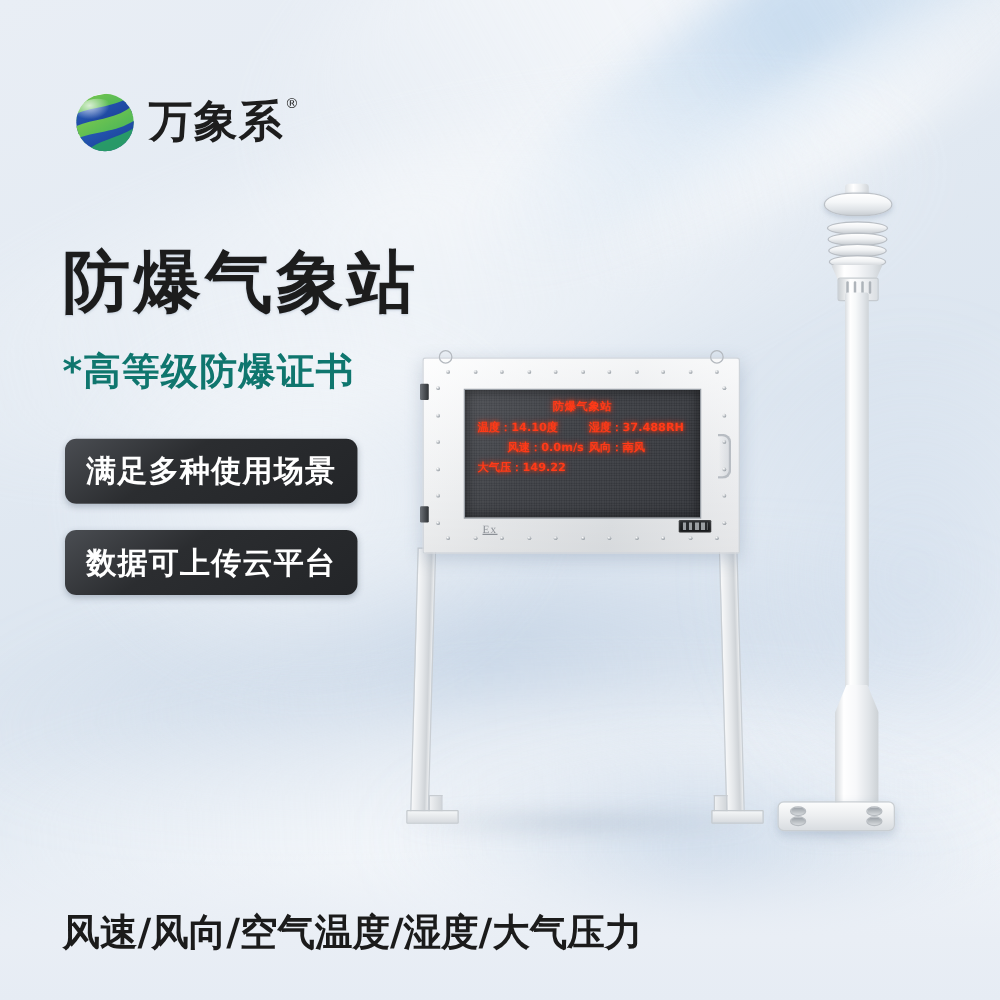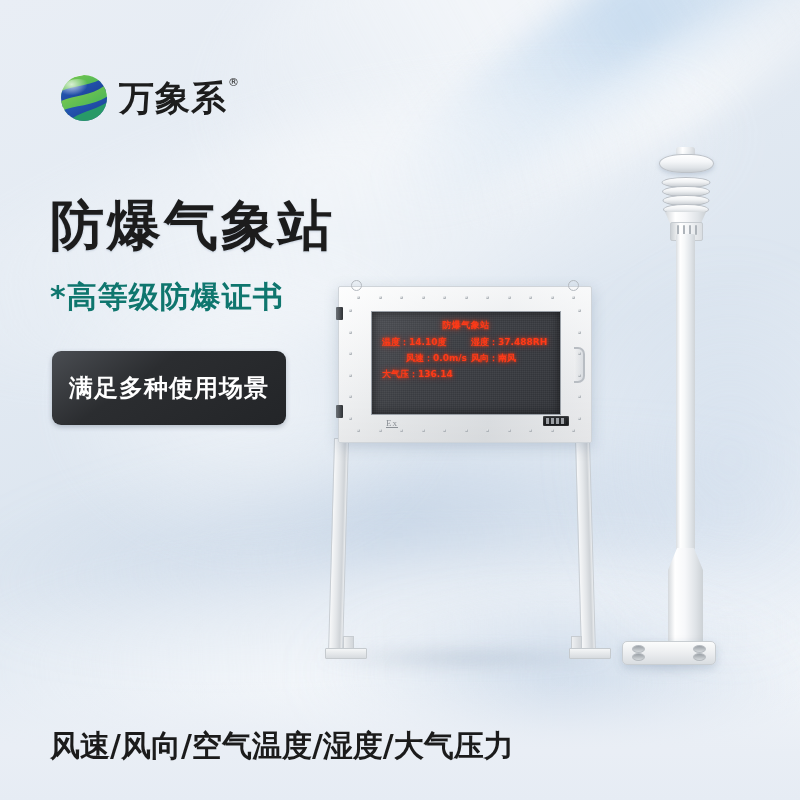--- a/index.html
+++ b/index.html
@@ -54,21 +54,21 @@
   .logo-r{position:absolute;top:-4px;right:-13px;font-size:11px;font-weight:normal;color:#2a2a2a;}
 
   
   .headline{position:absolute;left:50px;top:190px;font-size:54px;font-weight:bold;color:#1c1c1c;
     letter-spacing:3px;font-family:"DejaVu Sans","Liberation Sans",sans-serif;
     text-shadow:0 1px 2px rgba(120,140,165,.35);}
   .subhead{position:absolute;left:50px;top:277px;font-size:30px;font-weight:bold;color:#0f766e;
     letter-spacing:1px;font-family:"DejaVu Sans","Liberation Sans",sans-serif;}
 
   
-  .pill{position:absolute;left:52px;height:44px;padding:15px 17px;border-radius:9px;
+  .pill{position:absolute;left:52px;height:44px;padding:4px 17px;border-radius:9px;
     display:flex;align-items:center;color:#fff;font-size:24px;font-weight:bold;letter-spacing:1px;
     font-family:"DejaVu Sans","Liberation Sans",sans-serif;
     background:linear-gradient(145deg,#4a4d52 0%,#2b2d30 38%,#232528 100%);
     box-shadow:0 2px 5px rgba(60,75,95,.3);}
   .pill1{top:351px;}
   .pill2{top:424px;}
   .pill3{top:497px;}
 
   
   .caption{position:absolute;left:50px;top:726px;font-size:30px;font-weight:bold;color:#1b1b1b;
@@ -217,20 +217,21 @@
     </span>
     <span class="logo-text">
       <span>万象系</span><span class="logo-r">®</span>
     </span>
   </div>
 
   <div class="headline">防爆气象站</div>
   <div class="subhead">*高等级防爆证书</div>
 
   <div class="pill pill1">满足多种使用场景</div>
+  <div class="pill pill2">数据可上传云平台</div>
 
   <div class="shadow-ground" style="left:310px;top:648px;width:310px;height:20px;"></div>
   <div class="shadow-ground" style="left:618px;top:652px;width:104px;height:18px;"></div>
 
   <div class="leg leg-l"></div>
   <div class="leg leg-r"></div>
   <div class="foot-rise fr-l"></div>
   <div class="foot-rise fr-r"></div>
   <div class="foot foot-l"></div>
   <div class="foot foot-r"></div>
@@ -278,21 +279,21 @@
         <div class="bolt" style="left: 239px; top: 65px;"></div>
         <div class="bolt" style="left: 239px; top: 86.5px;"></div>
         <div class="bolt" style="left: 239px; top: 108px;"></div>
         <div class="bolt" style="left: 239px; top: 129.5px;"></div>
       </div>
 
     <div class="screen">
       <div class="led led-title">防爆气象站</div>
       <div class="led led-r1">温度：14.10度</div>
       <div class="led led-r2">风速：0.0m/s</div>
-      <div class="led led-r3">大气压：136.14</div>
+      <div class="led led-r3">大气压：149.22</div>
       <div class="led led-r4">湿度：37.488RH</div>
       <div class="led led-r5">风向：南风</div>
     </div>
 
     <div class="ex-mark">Ex</div>
     <div class="nameplate"></div>
   </div>
 
   <div class="cap-stem"></div>
   <div class="cap"></div>

